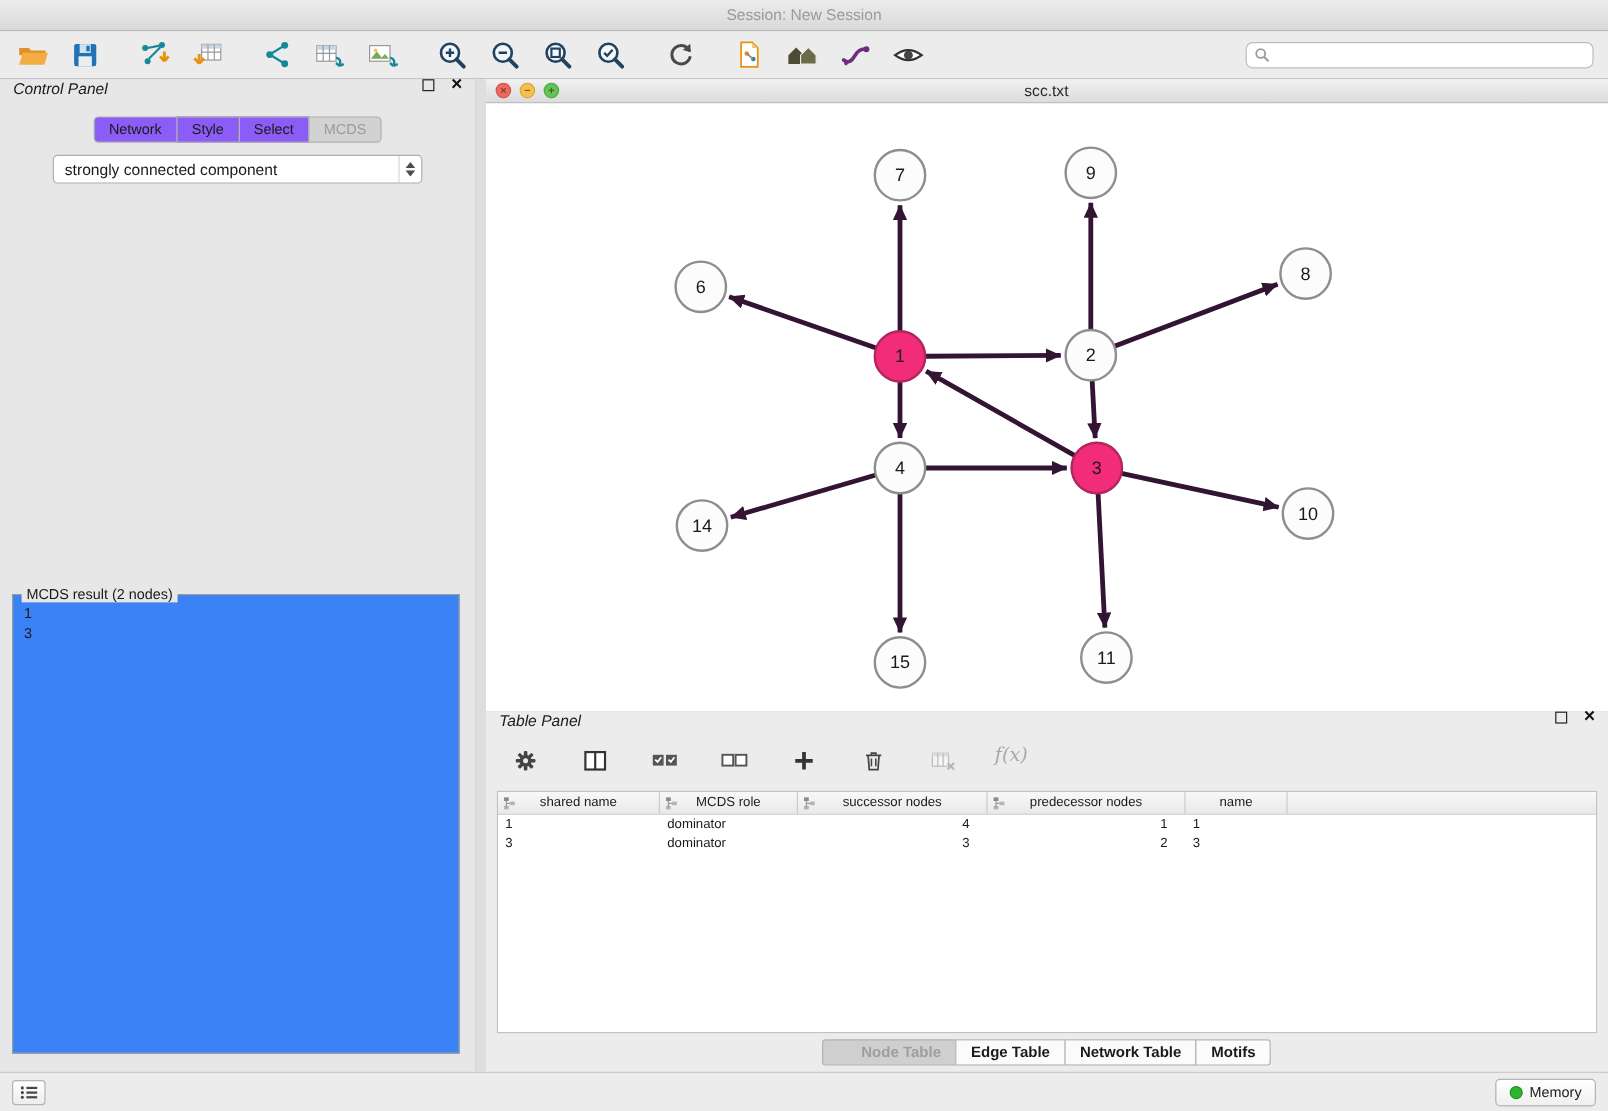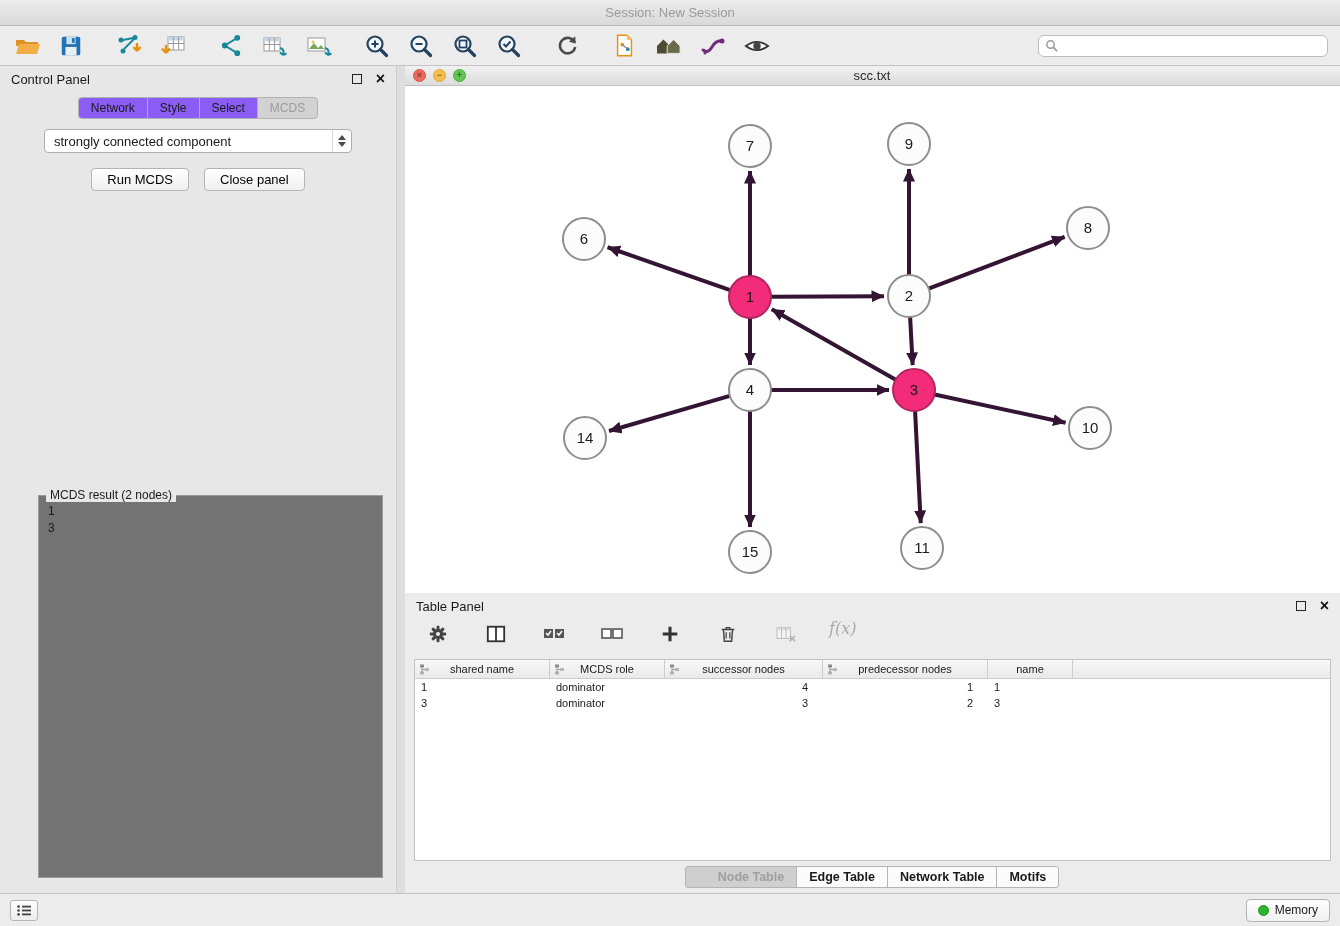--- a/index.html
+++ b/index.html
@@ -19,21 +19,21 @@
                 border-radius:6px; display:flex; align-items:center; padding:0 6px; }
   .search-box input { border:none; outline:none; flex:1; font-size:12px; background:transparent;
                       font-family:"Liberation Sans",sans-serif; }
 
   
   .main { display:flex; height:827px; }
 
   
   .control-panel { width:397px; background:#e7e7e7; position:relative; border-right:1px solid #cfcfcf; }
   .splitter { width:8px; background:#dedede; }
-  .panel-header { height:26px; display:flex; align-items:center; padding:0 11px; font-size:13px; }
+  .panel-header { height:26px; display:flex; padding:0 11px; font-size:13px;font-style:italic; }
   .panel-header .spacer { flex:1; }
   .float-icon { width:10px; height:10px; border:1.6px solid #222; margin-right:14px; display:inline-block; }
   .close-x { font-size:16px; font-weight:bold; color:#111; line-height:10px; }
 
   .cp-tabs { display:flex; justify-content:center; margin:5px 0 10px; }
   .cp-tab { font-size:12px; padding:3px 12px; background:#8b5cf6; border:1px solid #b2b2b2; margin-left:-1px; }
   .cp-tab:first-child { border-radius:4px 0 0 4px; margin-left:0; }
   .cp-tab:last-child { border-radius:0 4px 4px 0; }
   .cp-tab.active { background:#d2d2d2; color:#9b9b9b; }
 
@@ -44,21 +44,21 @@
               align-items:center; justify-content:center; border-left:1px solid #d6d6d6; }
   .tri-up { width:0; height:0; border-left:4px solid transparent; border-right:4px solid transparent;
             border-bottom:5px solid #4c4c4c; margin-bottom:2px; }
   .tri-down { width:0; height:0; border-left:4px solid transparent; border-right:4px solid transparent;
             border-top:5px solid #4c4c4c; }
   .btn-row { display:flex; justify-content:center; gap:15px; margin-top:15px; }
   .btn { font-family:"Liberation Sans",sans-serif; font-size:13px; height:23px; padding:0 15px;
          background:linear-gradient(#ffffff,#f0f0f0); border:1px solid #b4b4b4; border-radius:4px; }
 
   .result-box { position:absolute; left:10px; right:13px; top:429px; bottom:15px;
-                border:1px solid #9a9a9a; background:#737373;margin-left:28px; }
+                border:1px solid #9a9a9a; background:#3b82f6; }
   .result-legend { position:absolute; top:-8px; left:7px; background:#e7e7e7; padding:0 4px; font-size:12px; }
   .result-list { padding:7px 9px; font-size:12px; line-height:17px; }
 
   
   .right-col { flex:1; display:flex; flex-direction:column; }
   .network-window { height:527px; display:flex; flex-direction:column; }
   .net-titlebar { height:20px; background:linear-gradient(#f1f1f1,#dcdcdc); border-bottom:1px solid #bfbfbf;
                   display:flex; align-items:center; padding:0 8px; position:relative; flex:0 0 auto; }
   .traffic { display:flex; gap:7px; z-index:2; }
   .light { width:13px; height:13px; border-radius:50%; font-size:9px; line-height:11px; text-align:center;
@@ -269,24 +269,20 @@
       <span class="cp-tab">Style</span>
       <span class="cp-tab">Select</span>
       <span class="cp-tab active">MCDS</span>
     </div>
     <div class="dropdown">
       <span>strongly connected component</span>
       <span class="stepper">
         <span class="tri-up"></span>
           <span class="tri-down"></span>
       </span>
-    </div>
-    <div class="btn-row">
-      <button class="btn">Run MCDS</button>
-      <button class="btn">Close panel</button>
     </div>
     <div class="result-box">
       <div class="result-legend">MCDS result (2 nodes)</div>
       <div class="result-list">
         <div>1</div>
         <div>3</div>
       </div>
     </div>
   </div>
 

